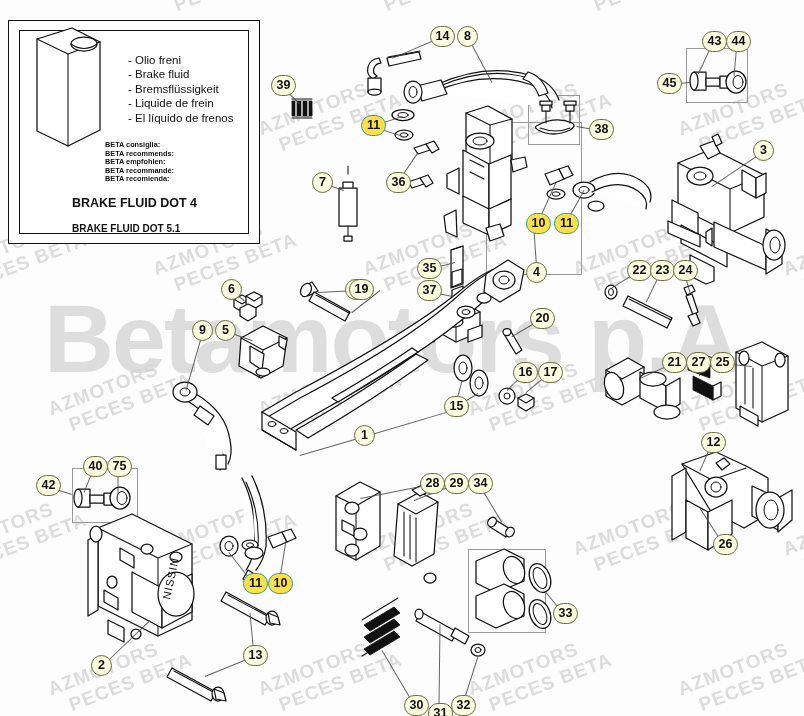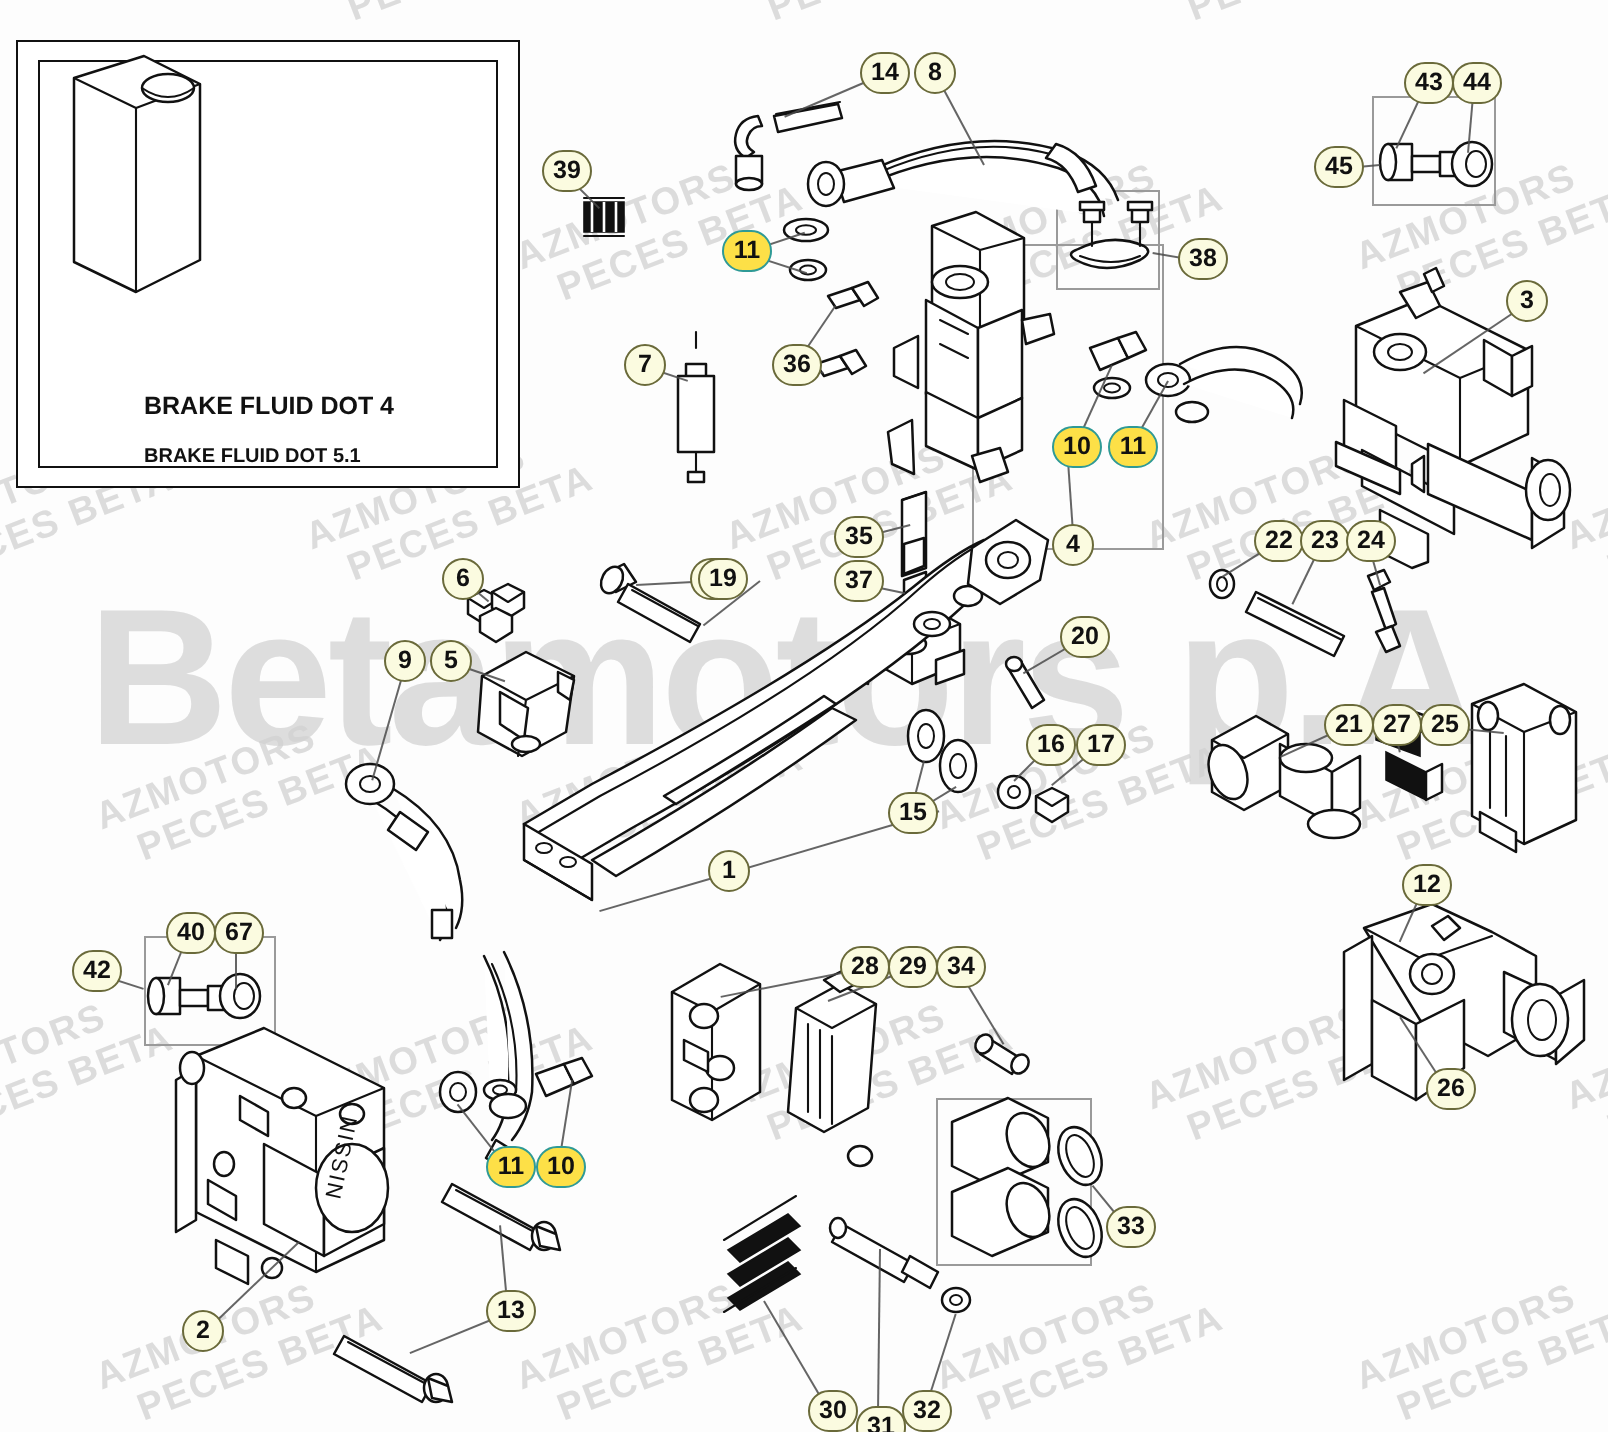--- a/index.html
+++ b/index.html
@@ -516,20 +516,34 @@
       <ellipse class="od" cx="478" cy="650" rx="3" ry="2.5"></ellipse>
     </g>
   </svg>
 
   <div id="fluidbox">
     <div class="inner">
       <div class="can-label">
         <span>BRAKE</span><br>
         <span>FLUID</span>
       </div>
+      <div class="bf-lines" id="bf-langs">
+          <div>- Olio freni</div>
+          <div>- Brake fluid</div>
+          <div>- Bremsflüssigkeit</div>
+          <div>- Liquide de frein</div>
+          <div>- El líquido de frenos</div>
+        </div>
+      <div class="bf-rec" id="bf-recs">
+          <div>BETA consiglia:</div>
+          <div>BETA recommends:</div>
+          <div>BETA empfohlen:</div>
+          <div>BETA recommandé:</div>
+          <div>BETA recomienda:</div>
+        </div>
       <div class="bf-dot1">BRAKE FLUID DOT 4</div>
       <div class="bf-dot2">BRAKE FLUID DOT 5.1</div>
     </div>
   </div>
 
   <div id="gbox-layer">
       <div class="gbox" style="left: 686px; top: 48px; width: 62px; height: 55px;"></div>
       <div class="gbox" style="left: 528px; top: 95px; width: 52px; height: 50px;"></div>
       <div class="gbox" style="left: 72px; top: 468px; width: 66px; height: 55px;"></div>
       <div class="gbox" style="left: 468px; top: 549px; width: 78px; height: 84px;"></div>
@@ -625,21 +639,21 @@
       <div class="cal w2" style="left: 428px; top: 703px; border-radius: 10px;">31</div>
       <div class="cal w2" style="left: 451px; top: 695px;">32</div>
       <div class="cal w2" style="left: 553px; top: 603px;">33</div>
       <div class="cal w2" style="left: 468px; top: 473px;">34</div>
       <div class="cal w2" style="left: 417px; top: 258px;">35</div>
       <div class="cal w2" style="left: 386px; top: 172px;">36</div>
       <div class="cal w2" style="left: 417px; top: 280px;">37</div>
       <div class="cal w2" style="left: 589px; top: 119px;">38</div>
       <div class="cal w2" style="left: 271px; top: 75px;">39</div>
       <div class="cal w2" style="left: 83px; top: 456px;">40</div>
-      <div class="cal w2" style="left: 107px; top: 456px;">67</div>
+      <div class="cal w2" style="left: 107px; top: 456px;">75</div>
       <div class="cal w2" style="left: 36px; top: 475px;">42</div>
       <div class="cal w2" style="left: 702px; top: 31px;">43</div>
       <div class="cal w2" style="left: 726px; top: 31px;">44</div>
       <div class="cal w2" style="left: 657px; top: 73px;">45</div>
       <div class="cal c2 w2" style="left: 243px; top: 573px;">11</div>
       <div class="cal c2 w2" style="left: 268px; top: 573px;">10</div>
     </div>
 
 </div>
 

